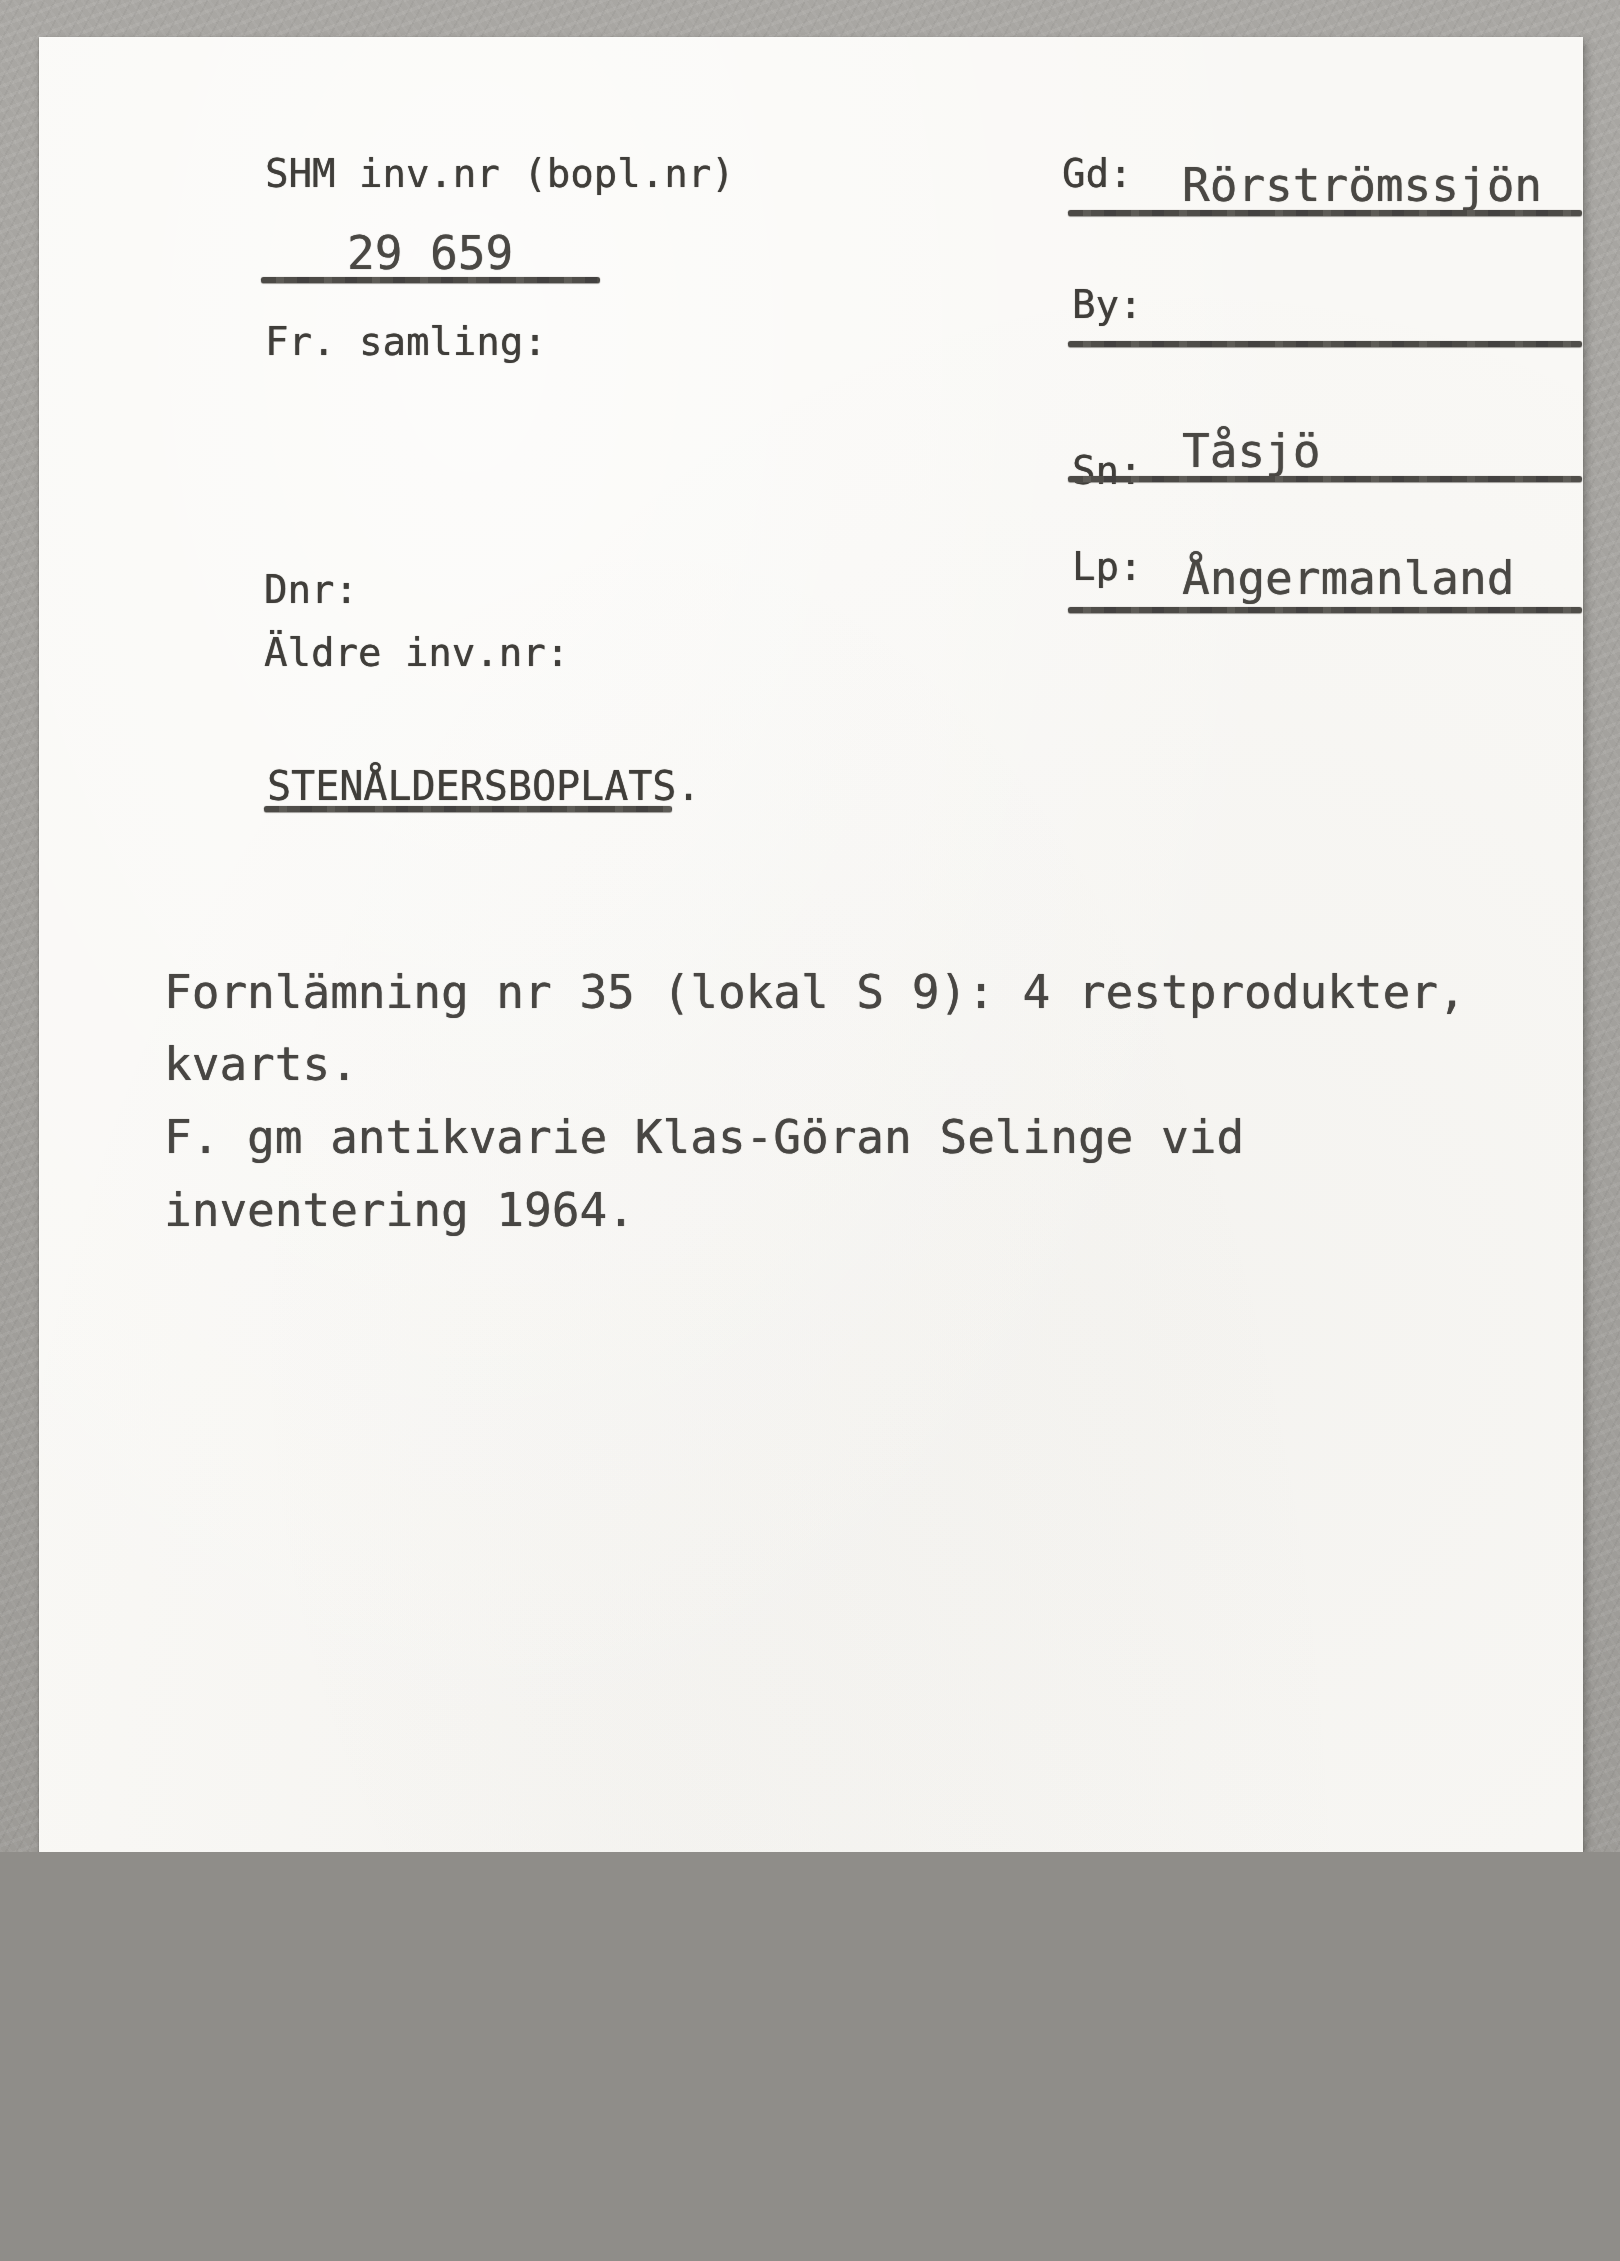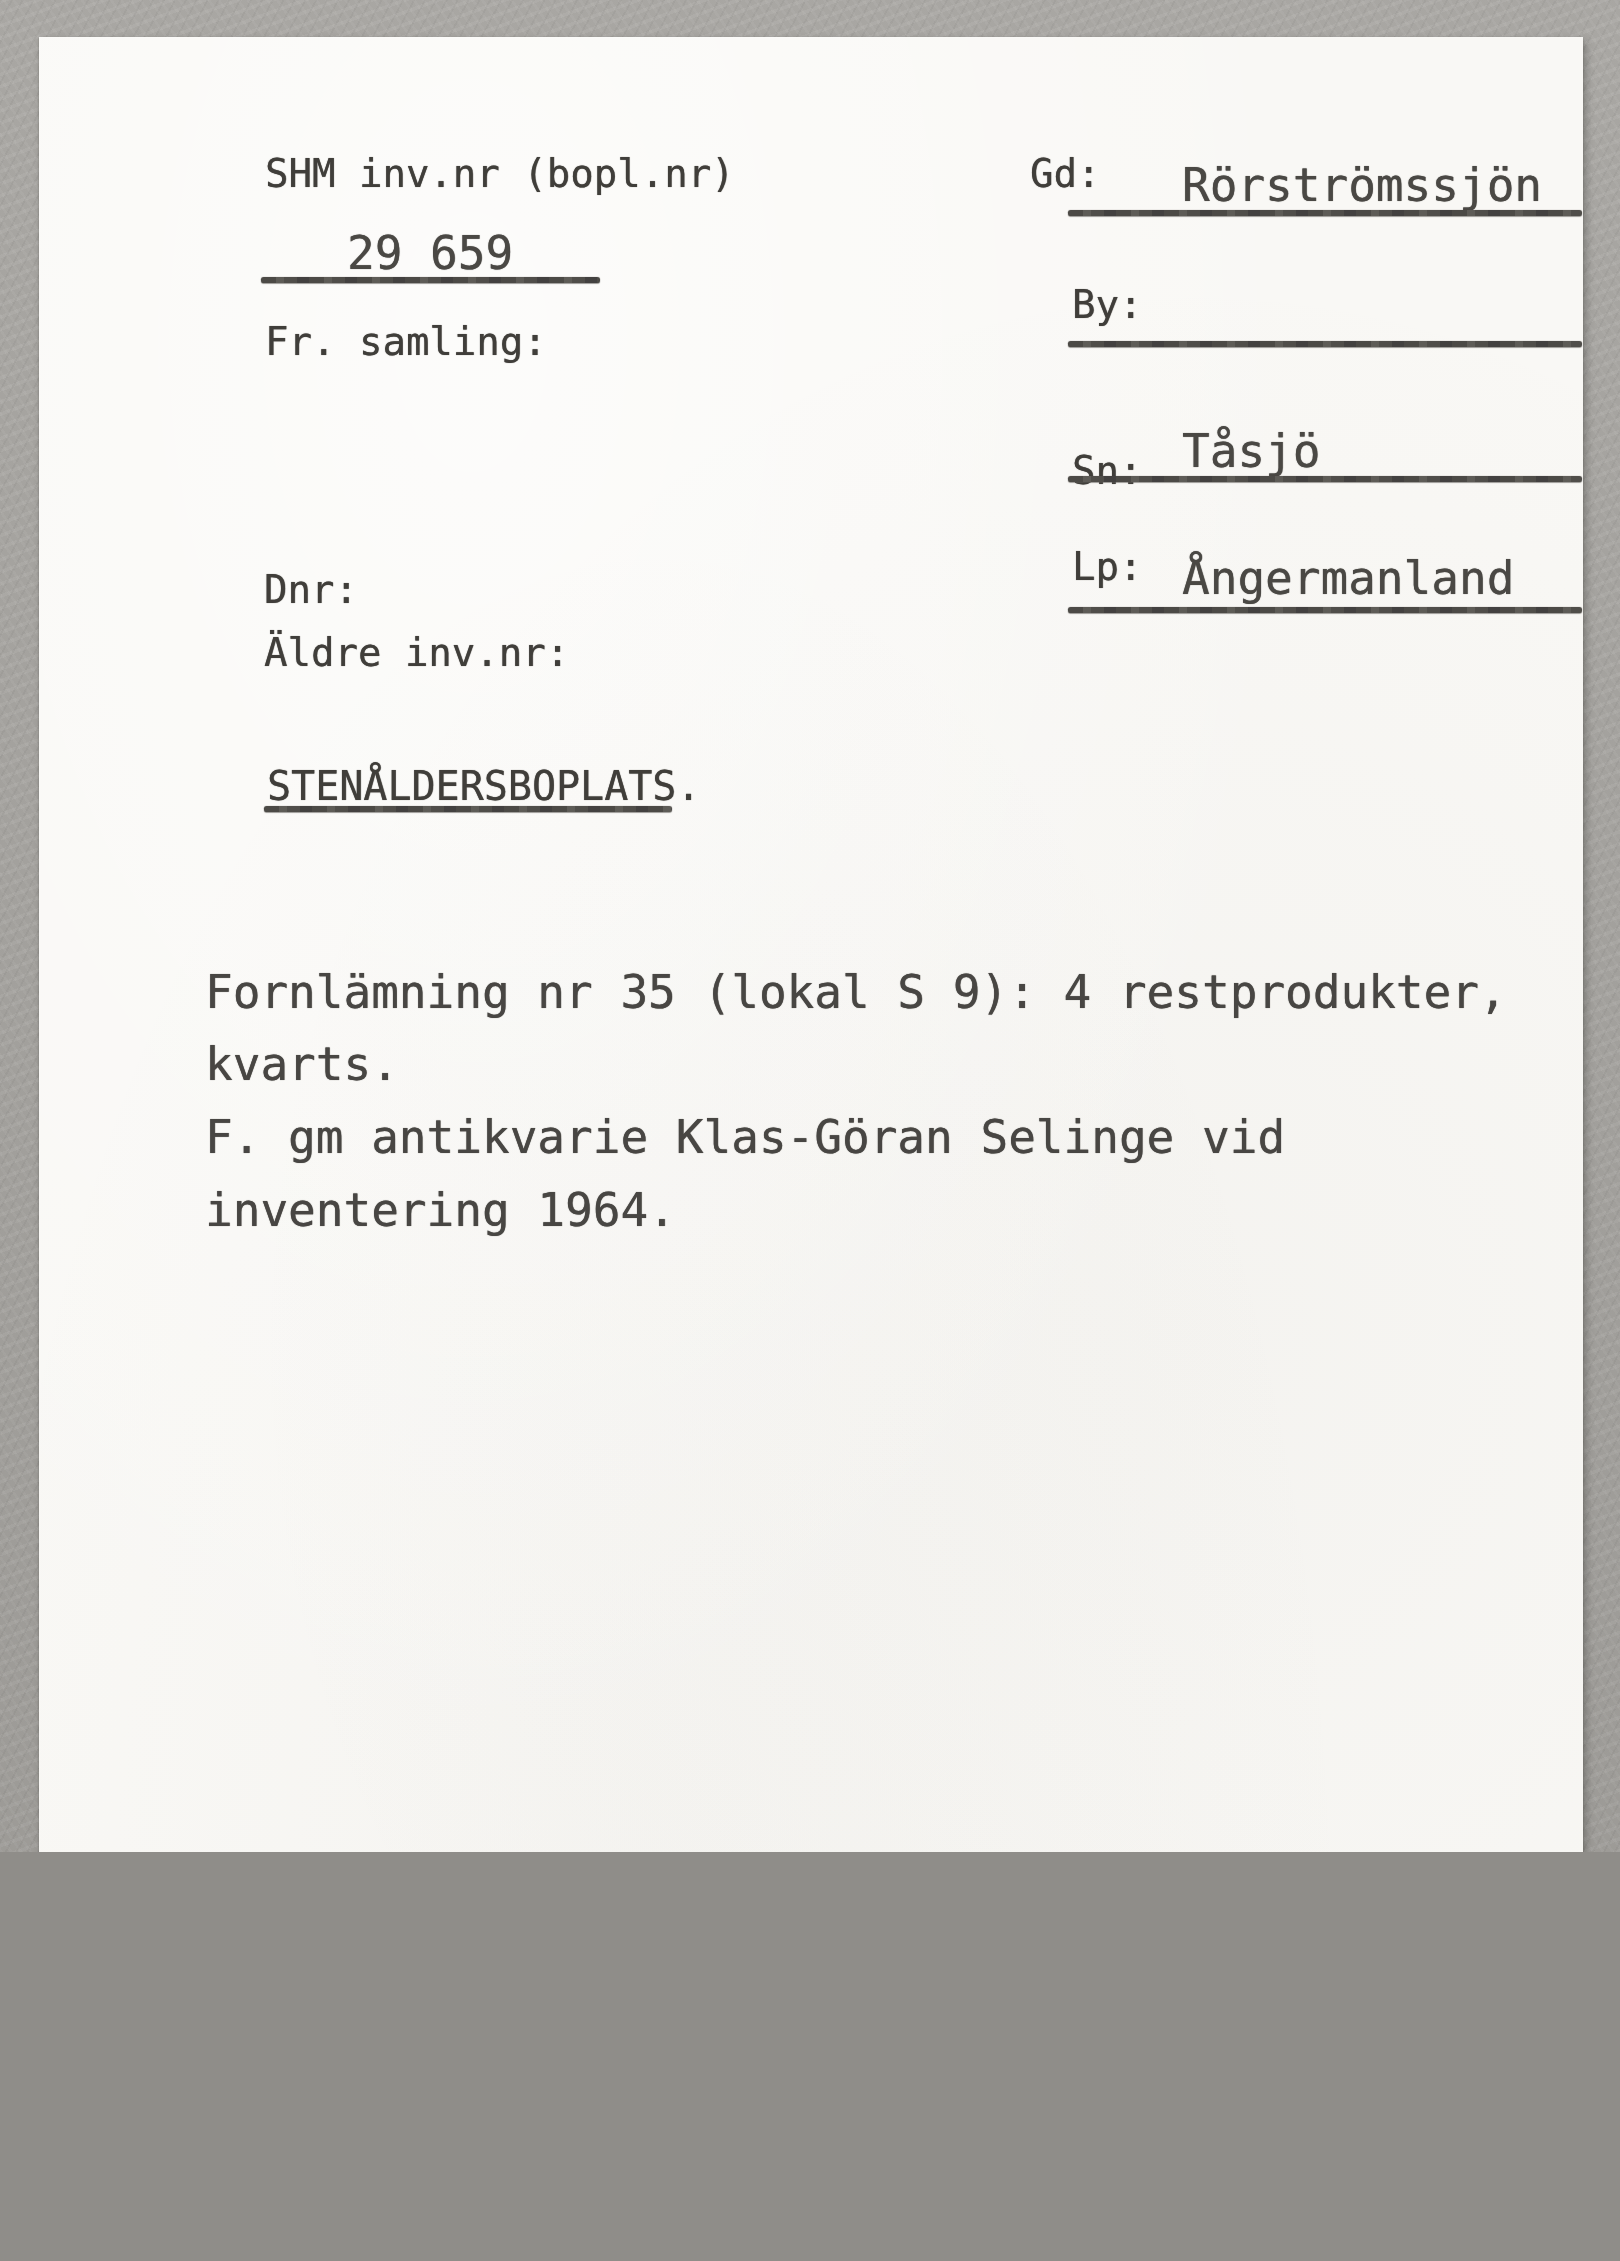--- a/index.html
+++ b/index.html
@@ -35,21 +35,21 @@
   }
   .txt {
     position: absolute;
     white-space: pre;
     color: #45433f;
     text-shadow: 0 0 0.9px rgba(72,70,66,0.85), 0.4px 0.4px 0.4px rgba(72,70,66,0.4);
     line-height: 1;
   }
   .label { font-size: 39px; color: #403e3a; }
   .typed { font-size: 46px; color: #4a4844; }
-  .body-line { font-size: 46px; color: #484643; margin-left: 41px; }
+  .body-line { font-size: 46px; color: #484643; }
   .rule {
     position: absolute;
     height: 6.1px;
     border-radius: 2.6px;
     background: repeating-linear-gradient(90deg,
       #4c4a46 0 15px, #5e5c57 15px 23px, #504e4a 23px 36px, #434140 36px 48px);
     box-shadow: 0 0.9px 0.9px rgba(95,93,88,0.55), 0 0 0.9px rgba(60,58,55,0.8);
   }
   .speck {
     position: absolute;
@@ -74,21 +74,21 @@
     <div class="txt label" style="left:226px; top:285px;">Fr. samling:</div>
 
     <div class="txt label" style="left:225px; top:533px;">Dnr:</div>
 
     <div class="txt label" style="left:225px; top:596px;">Äldre inv.nr:</div>
 
     <div class="txt label" style="left:228px; top:729px; font-size:40px;text-align:center;">STENÅLDERSBOPLATS.</div>
 
     <div class="rule" style="left:225px; top:769px; width:408px;"></div>
 
-    <div class="txt label" style="left:991px; top:117px;">Gd:</div>
+    <div class="txt label" style="left:1023px; top:117px;">Gd:</div>
     <div class="txt typed" style="left:1143px; top:125px;">Rörströmssjön</div>
     <div class="rule" style="left:1029px; top:173px; width:514px;"></div>
 
     <div class="txt label" style="left:1033px; top:248px;">By:</div>
     <div class="txt typed" style="left:1143px; top:256px;"></div>
     <div class="rule" style="left:1029px; top:304px; width:514px;"></div>
 
     <div class="txt label" style="left:1033px; top:382px;margin-top:32px;">Sn:</div>
     <div class="txt typed" style="left:1143px; top:391px;">Tåsjö</div>
     <div class="rule" style="left:1029px; top:439px; width:514px;"></div>

